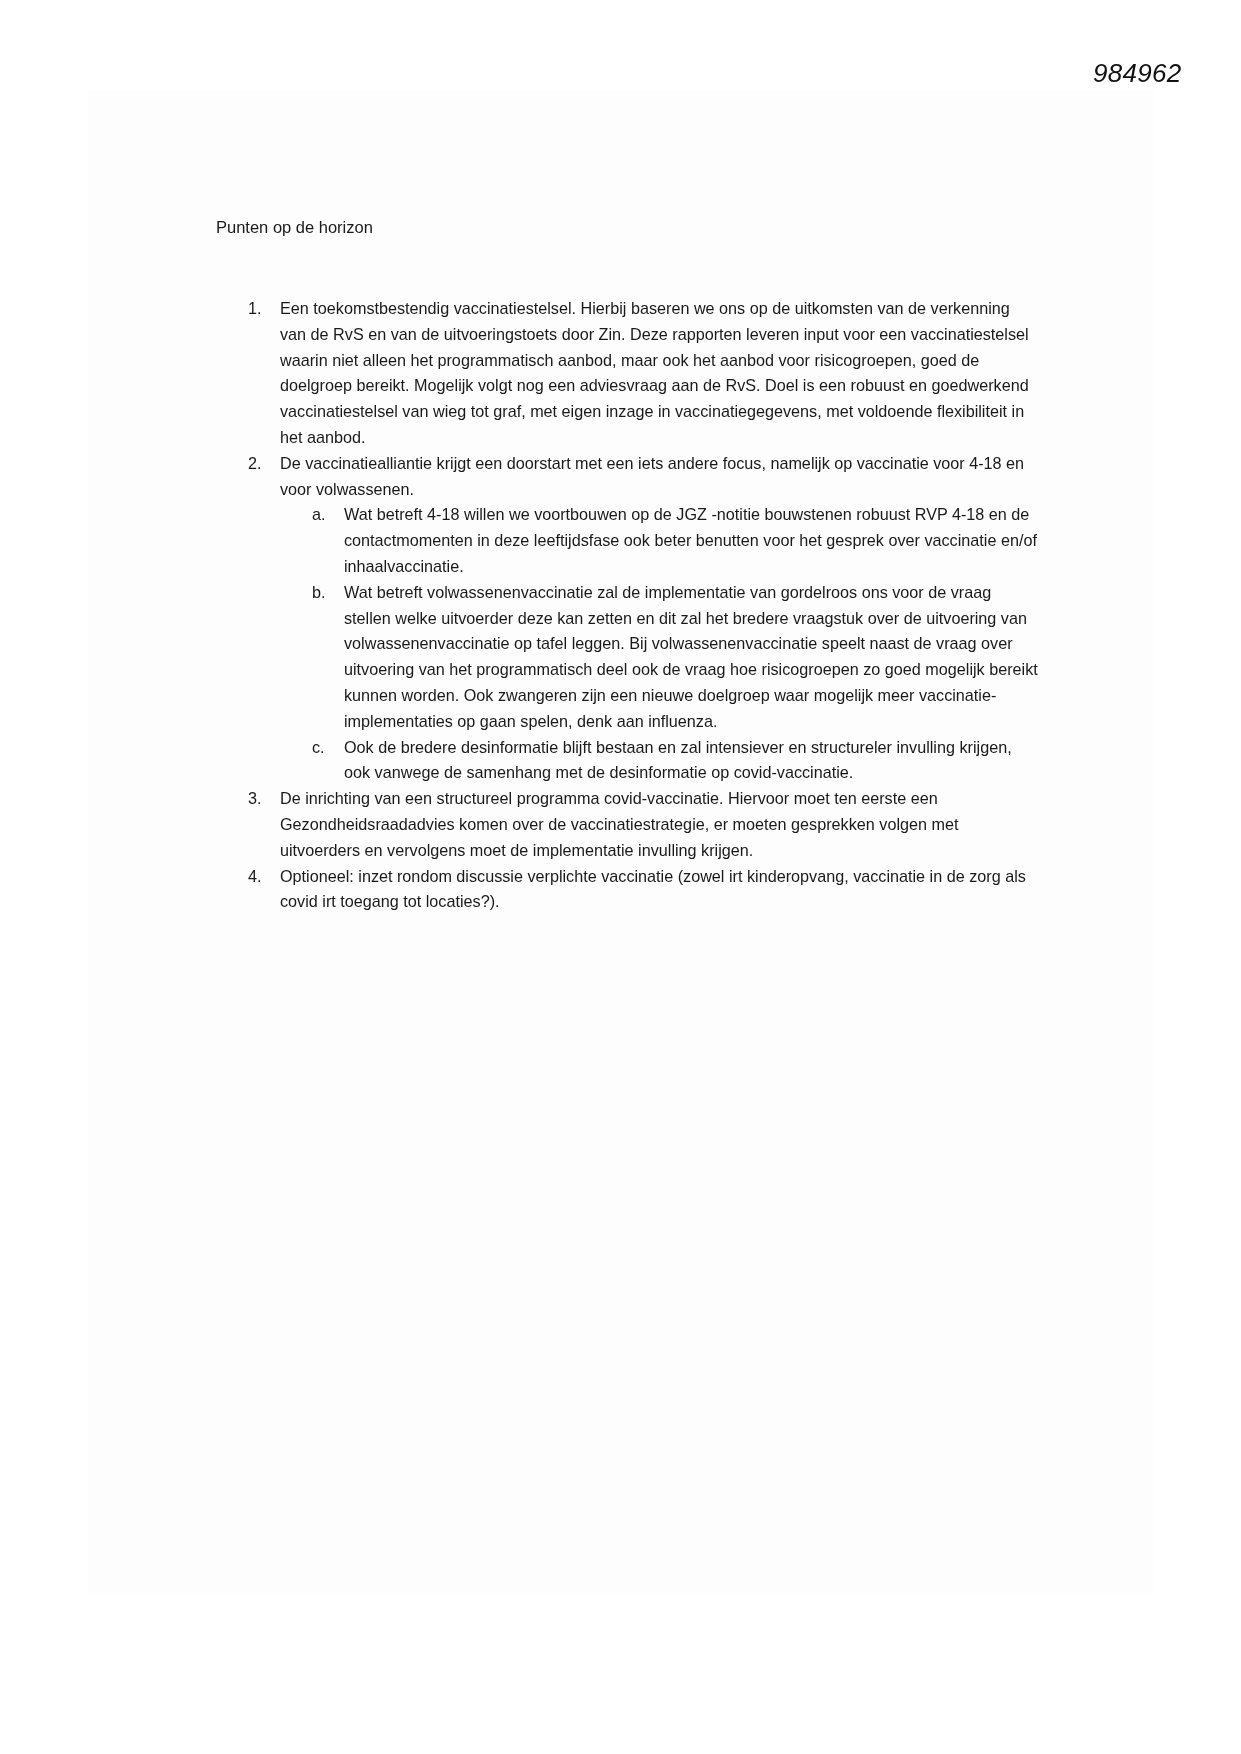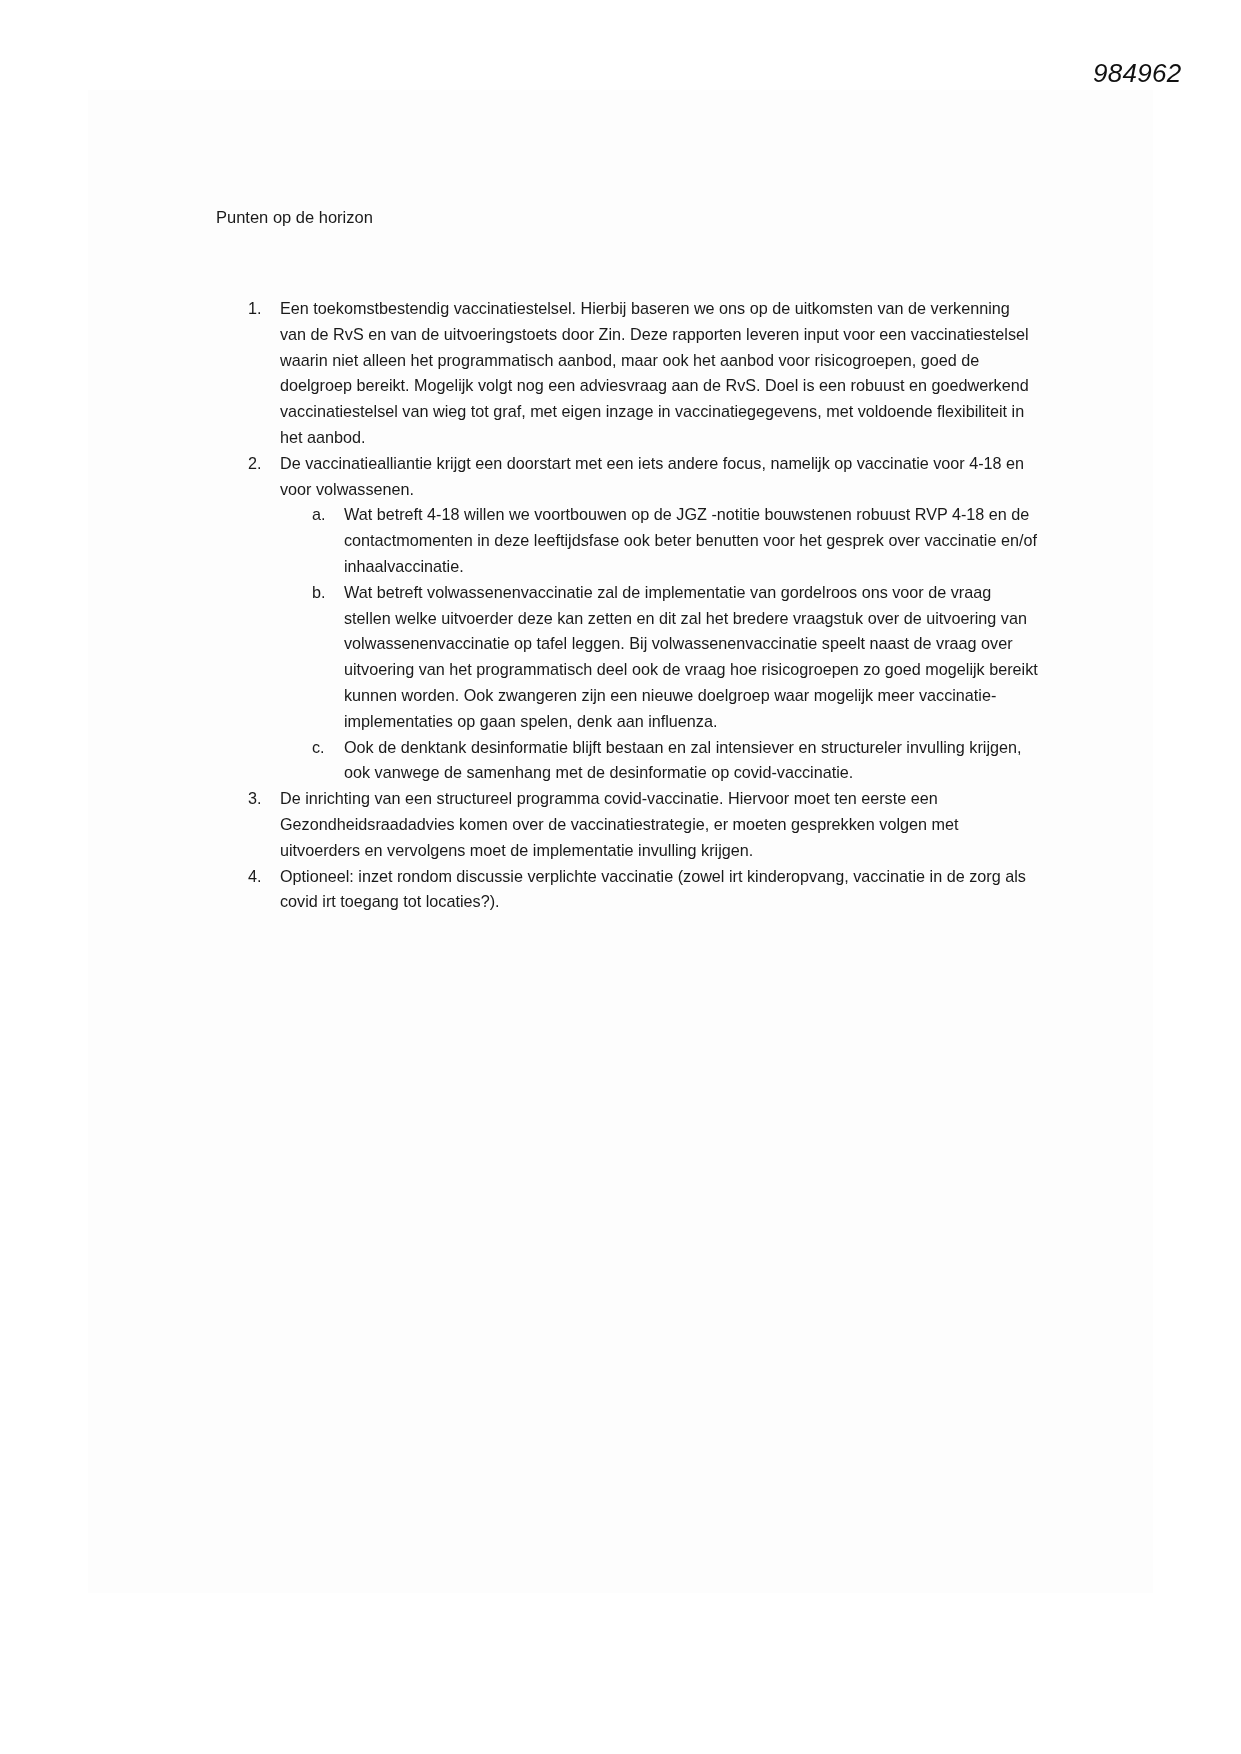--- a/index.html
+++ b/index.html
@@ -29,21 +29,21 @@
       position: absolute;
       left: 88px;
       top: 90px;
       width: 1065px;
       height: 1503px;
       background: #fdfdfd;
     }
     .heading {
       position: absolute;
       left: 216px;
-      top: 208px;
+      top: 218px;
       font-size: 16.5px;
       color: #1a1a1a;
     }
     .list {
       position: absolute;
       left: 248px;
       top: 296px;
       width: 790px;
       font-size: 16.2px;
       line-height: 25.8px;
@@ -93,21 +93,21 @@
     <span>Wat betreft 4-18 willen we voortbouwen op de JGZ -notitie bouwstenen robuust RVP 4-18 en de contactmomenten in deze leeftijdsfase ook beter benutten voor het gesprek over vaccinatie en/of inhaalvaccinatie.</span>
   </div>
 
   <div class="sub">
     <span class="letter">b.</span>
     <span>Wat betreft volwassenenvaccinatie zal de implementatie van gordelroos ons voor de vraag stellen welke uitvoerder deze kan zetten en dit zal het bredere vraagstuk over de uitvoering van volwassenenvaccinatie op tafel leggen. Bij volwassenenvaccinatie speelt naast de vraag over uitvoering van het programmatisch deel ook de vraag hoe risicogroepen zo goed mogelijk bereikt kunnen worden. Ook zwangeren zijn een nieuwe doelgroep waar mogelijk meer vaccinatie-implementaties op gaan spelen, denk aan influenza.</span>
   </div>
 
   <div class="sub">
     <span class="letter">c.</span>
-    <span>Ook de denktank desinformatie blijft bestaan en zal intensiever en structureler invulling krijgen, ook vanwege de samenhang met de desinformatie op covid-vaccinatie.</span>
+    <span>Ook de bredere desinformatie blijft bestaan en zal intensiever en structureler invulling krijgen, ook vanwege de samenhang met de desinformatie op covid-vaccinatie.</span>
   </div>
 
   <div class="item">
     <span class="num">3.</span>
     <span>De inrichting van een structureel programma covid-vaccinatie. Hiervoor moet ten eerste een Gezondheidsraadadvies komen over de vaccinatiestrategie, er moeten gesprekken volgen met uitvoerders en vervolgens moet de implementatie invulling krijgen.</span>
   </div>
 
   <div class="item">
     <span class="num">4.</span>
     <span>Optioneel: inzet rondom discussie verplichte vaccinatie (zowel irt kinderopvang, vaccinatie in de zorg als covid irt toegang tot locaties?).</span>

